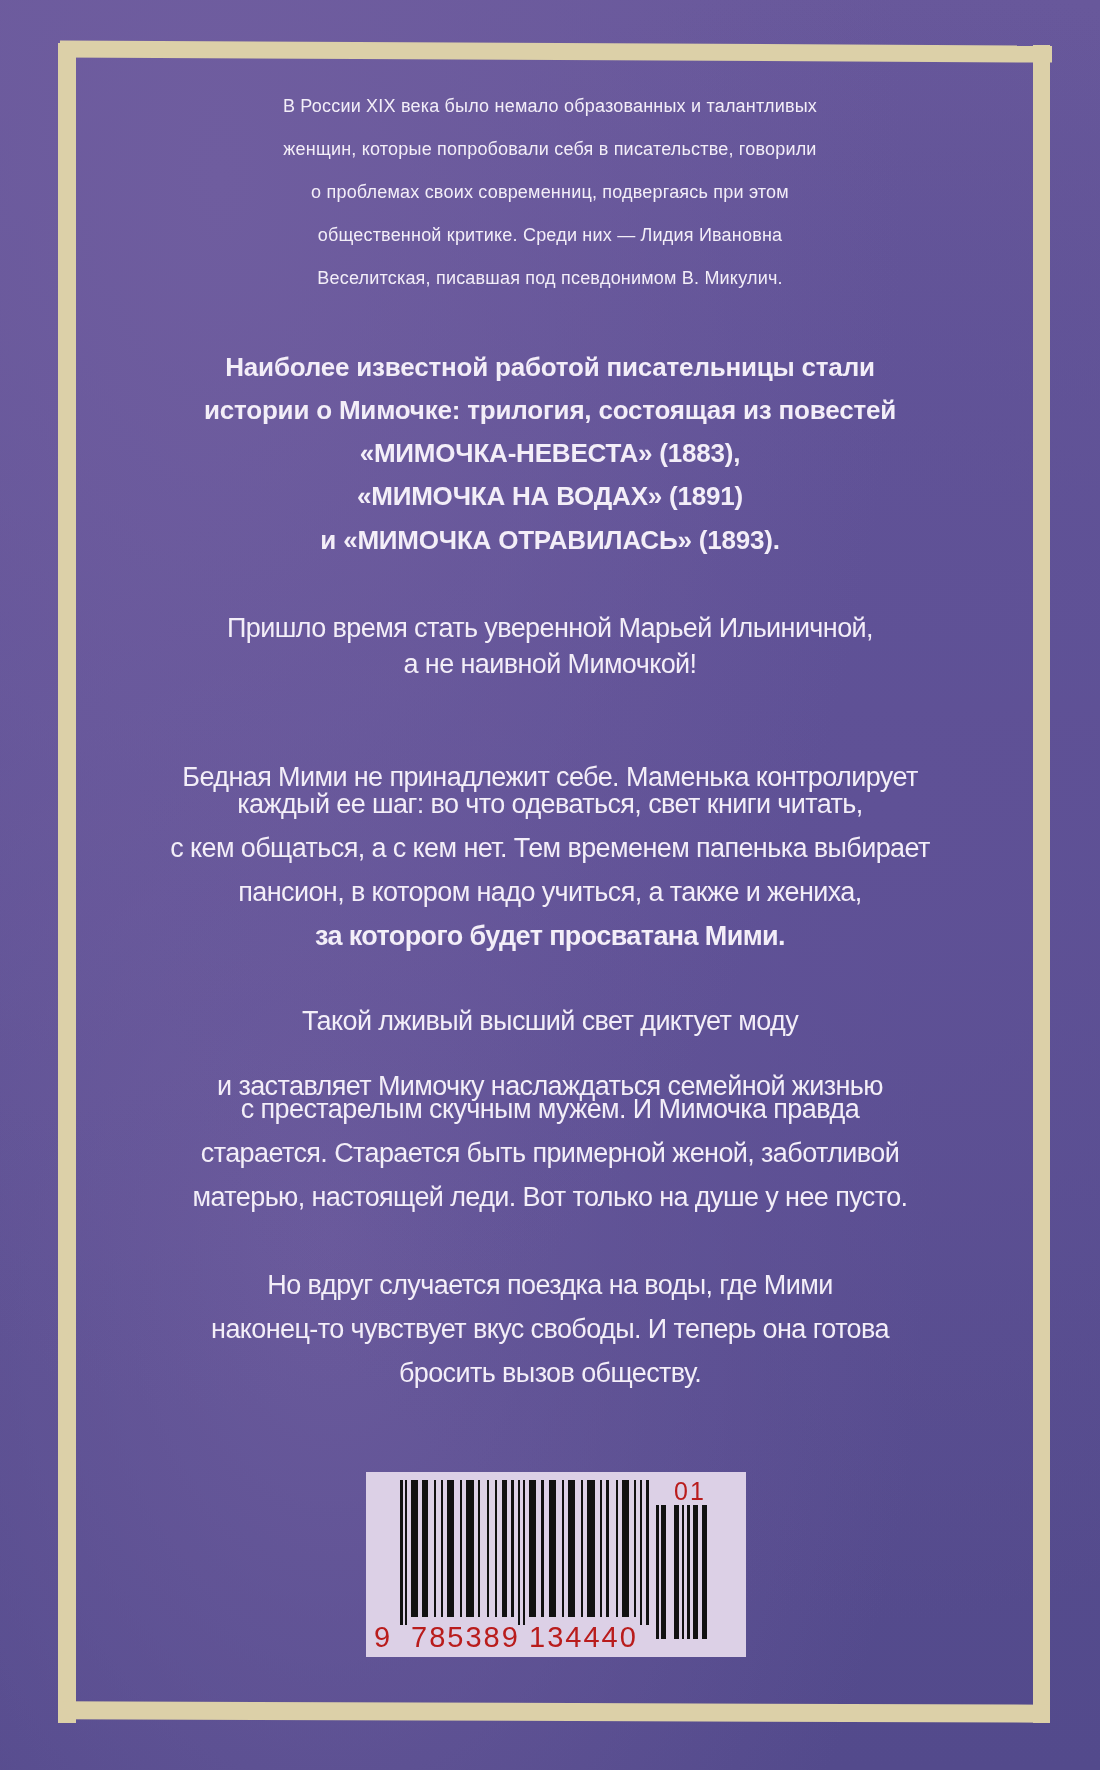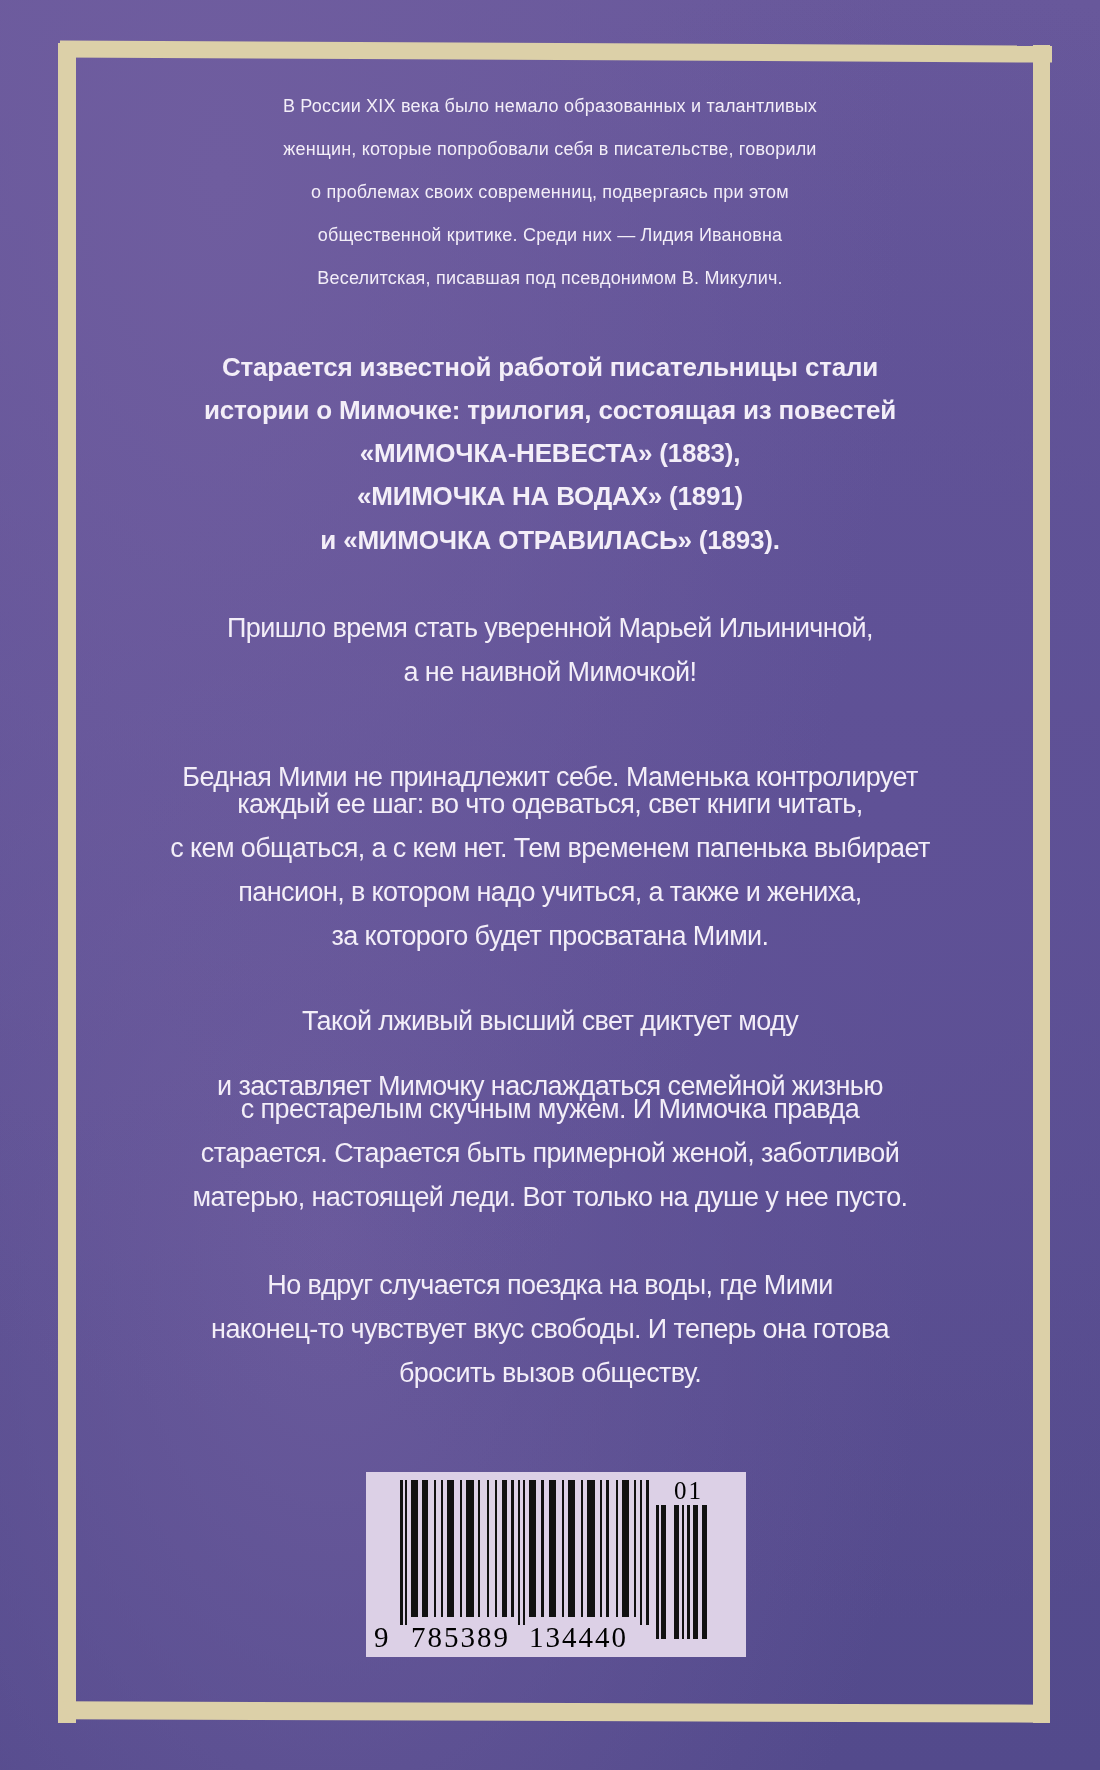--- a/index.html
+++ b/index.html
@@ -17,59 +17,59 @@
   .regular { font-size:18px; letter-spacing:0.2px; }
   .bold { font-size:26px; font-weight:bold; letter-spacing:-0.2px; }
   .condensed { font-size:27px; letter-spacing:-0.6px; }
   .barcode-label {
     position:absolute; left:366px; top:1472px; width:380px; height:185px;
     background:#dcd0e6;
   }
   .bars { position:absolute; left:0; top:0; width:100%; height:100%; }
   .bar { position:absolute; background:#111; }
   .digits {
-    position:absolute; font-family:Liberation Serif, serif; color:#000000;
+    position:absolute; font-family:Liberation Sans, sans-serif; color:#b91c1c;
     font-size:29px; letter-spacing:2px; line-height:30px;
   }
 </style>
 </head>
 <body>
 
 <div class="frame-edge" style="left:60px; top:43px; width:992px; height:17px; transform:skewY(0.3deg);"></div>
 <div class="frame-edge" style="left:58px; top:43px; width:18px; height:1680px;"></div>
 <div class="frame-edge" style="left:1033px; top:45px; width:17px; height:1678px;"></div>
 <div class="frame-edge" style="left:58px; top:1703px; width:992px; height:18px; transform:skewY(0.2deg);"></div>
 
 <div class="text-block" style="top:84px;">
   <div class="line regular" style="top:0px;">В России XIX века было немало образованных и талантливых</div>
   <div class="line regular" style="top:43px;">женщин, которые попробовали себя в писательстве, говорили</div>
   <div class="line regular" style="top:86px;">о проблемах своих современниц, подвергаясь при этом</div>
   <div class="line regular" style="top:129px;">общественной критике. Среди них — Лидия Ивановна</div>
   <div class="line regular" style="top:172px;">Веселитская, писавшая под псевдонимом В. Микулич.</div>
 </div>
 
 <div class="text-block" style="top:345px;">
-  <div class="line bold" style="top:0px;">Старается известной работой писательницы стали</div>
+  <div class="line bold" style="top:0px;">Наиболее известной работой писательницы стали</div>
   <div class="line bold" style="top:43px;">истории о Мимочке: трилогия, состоящая из повестей</div>
   <div class="line bold" style="top:86px;">«МИМОЧКА-НЕВЕСТА» (1883),</div>
   <div class="line bold" style="top:129px;">«МИМОЧКА НА ВОДАХ» (1891)</div>
   <div class="line bold" style="top:173px;">и «МИМОЧКА ОТРАВИЛАСЬ» (1893).</div>
 </div>
 
 <div class="text-block" style="top:606px;">
   <div class="line condensed" style="top:0px;">Пришло время стать уверенной Марьей Ильиничной,</div>
-  <div class="line condensed" style="top:44px;">а не наивной Мимочкой!</div>
+  <div class="line condensed" style="top:36px;">а не наивной Мимочкой!</div>
 </div>
 
 <div class="text-block" style="top:738px;">
   <div class="line condensed" style="top:0px;margin-top:17px;">Бедная Мими не принадлежит себе. Маменька контролирует</div>
   <div class="line condensed" style="top:44px;">каждый ее шаг: во что одеваться, свет книги читать,</div>
   <div class="line condensed" style="top:88px;">с кем общаться, а с кем нет. Тем временем папенька выбирает</div>
   <div class="line condensed" style="top:132px;">пансион, в котором надо учиться, а также и жениха,</div>
-  <div class="line condensed" style="top:176px;">за которого будет просватана Мими.</div>
+  <div class="line condensed" style="top:176px;font-weight:bold;">за которого будет просватана Мими.</div>
 </div>
 
 <div class="text-block" style="top:999px;">
   <div class="line condensed" style="top:0px;">Такой лживый высший свет диктует моду</div>
   <div class="line condensed" style="top:44px;margin-top:21px;">и заставляет Мимочку наслаждаться семейной жизнью</div>
   <div class="line condensed" style="top:88px;">с престарелым скучным мужем. И Мимочка правда</div>
   <div class="line condensed" style="top:132px;">старается. Старается быть примерной женой, заботливой</div>
   <div class="line condensed" style="top:176px;">матерью, настоящей леди. Вот только на душе у нее пусто.</div>
 </div>
 

